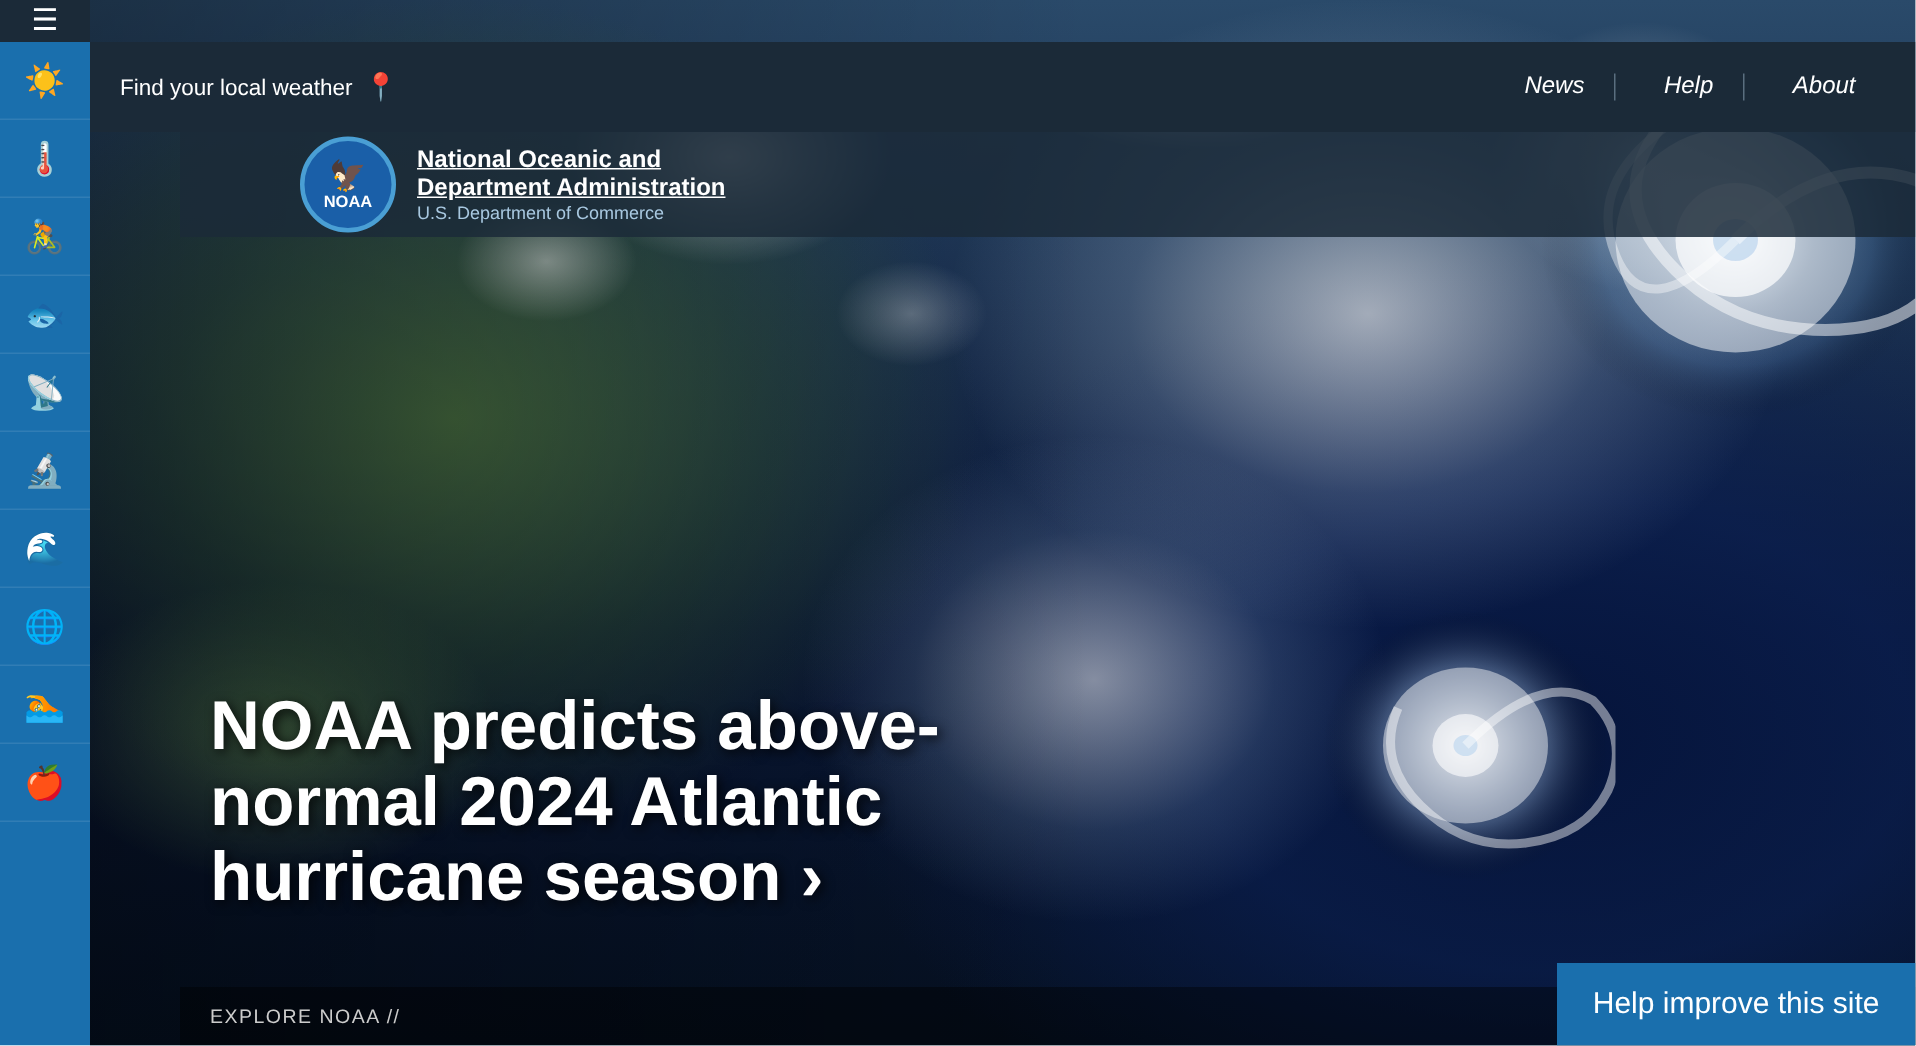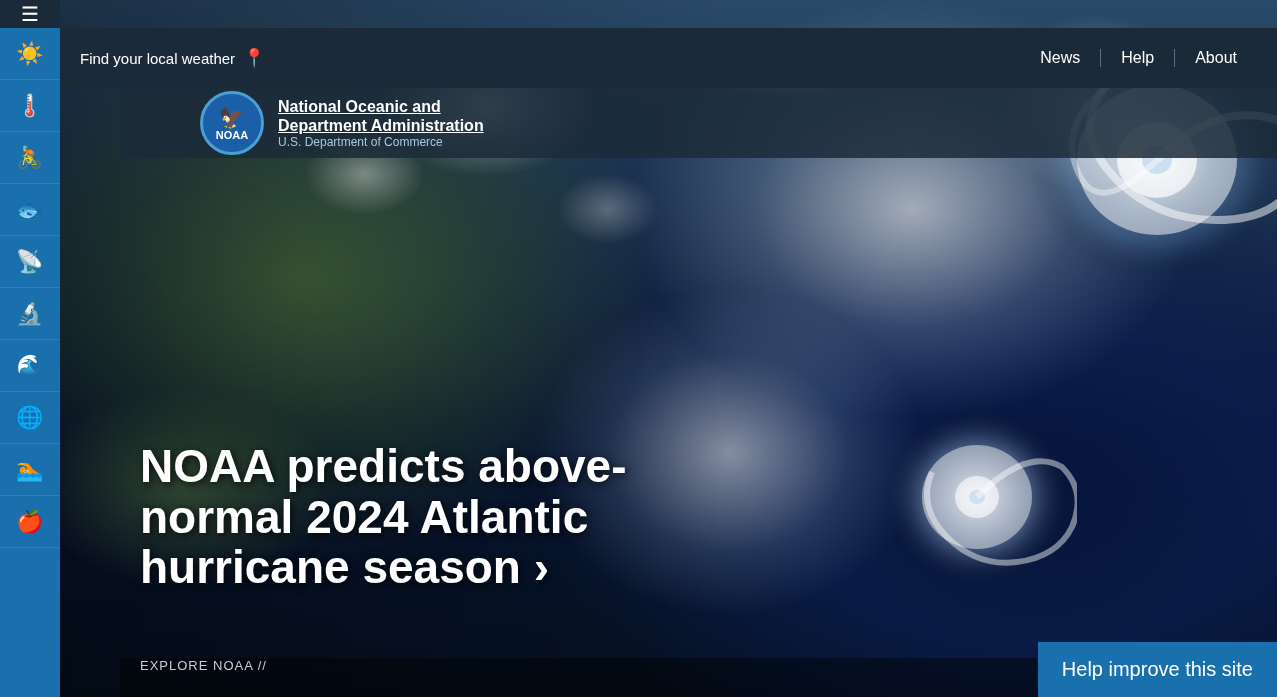--- a/index.html
+++ b/index.html
@@ -44,22 +44,23 @@
       color: #fff;
       font-size: 15px;
     }
     .location-icon {
       font-size: 18px;
       color: #fff;
     }
     .header-nav {
       display: flex;
       align-items: flex-start;
-      gap: 0;
-      color: #fff;
+      gap: 12px;
+      color: #fff;
+      font-style: italic;
     }
     .header-nav a {
       color: #fff;
       text-decoration: none;
       font-size: 16px;
       padding: 0 20px;
       border-right: 1px solid #5a6e7f;
     }
     .header-nav a:last-child {
       border-right: none;
@@ -242,21 +243,21 @@
       background:
         radial-gradient(ellipse 180px 120px at 35% 15%, rgba(255,255,255,0.7) 0%, rgba(255,255,255,0.3) 30%, transparent 60%),
         radial-gradient(ellipse 120px 80px at 25% 25%, rgba(255,255,255,0.5) 0%, transparent 50%),
         radial-gradient(ellipse 200px 60px at 60% 10%, rgba(255,255,255,0.4) 0%, transparent 50%),
         radial-gradient(ellipse 100px 70px at 45% 30%, rgba(255,255,255,0.3) 0%, transparent 50%);
     }
 
     
     .headline-area {
       position: absolute;
-      bottom: 92px;
+      bottom: 75px;
       left: 80px;
       max-width: 600px;
       z-index: 15;
     }
     .headline-text {
       color: #fff;
       font-size: 46px;
       font-weight: bold;
       line-height: 1.1;
       text-shadow: 2px 2px 8px rgba(0,0,0,0.8);
@@ -277,21 +278,21 @@
 
     
     .explore-strip {
       position: absolute;
       bottom: 0;
       left: 60px;
       right: 0;
       height: 39px;
       background: rgba(0,0,0,0.4);
       display: flex;
-      align-items: flex-start;
+      align-items: center;
       padding: 0 20px;
       z-index: 15;
     }
     .explore-text {
       color: #ccc;
       font-size: 13px;
       text-transform: uppercase;
       letter-spacing: 1px;
     }
 

